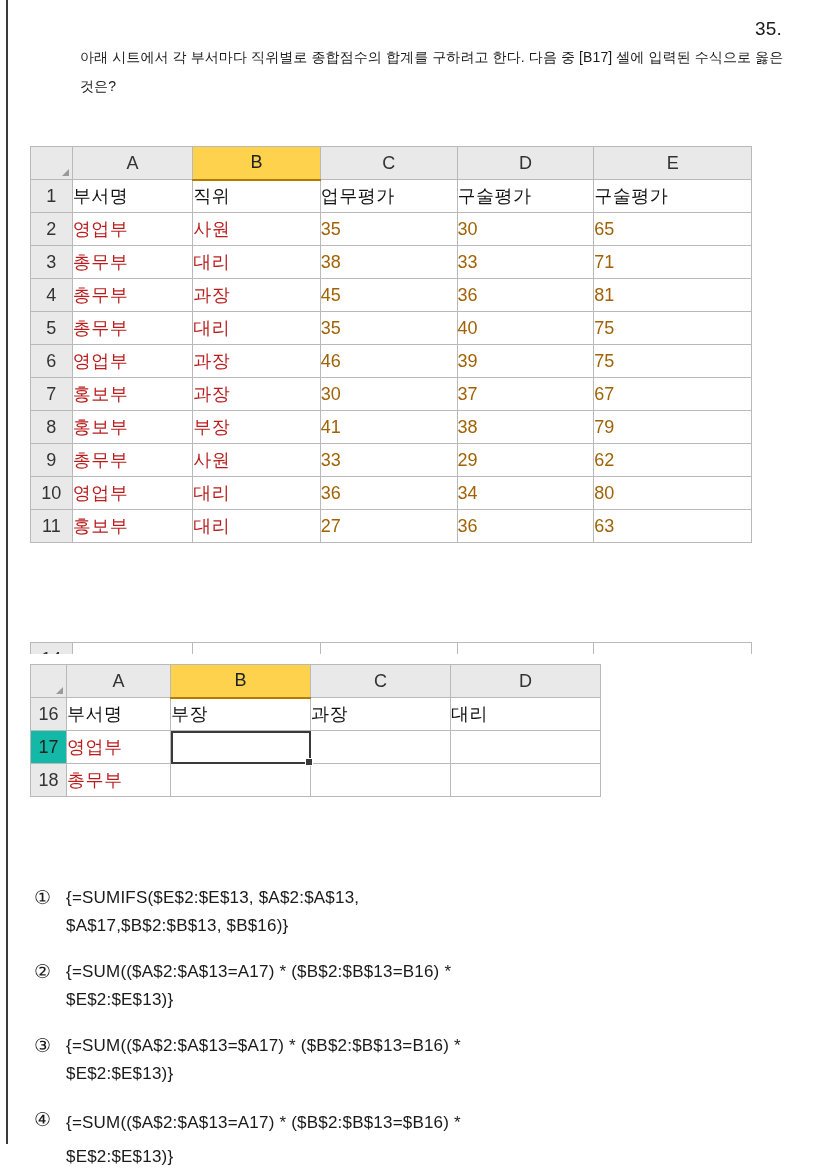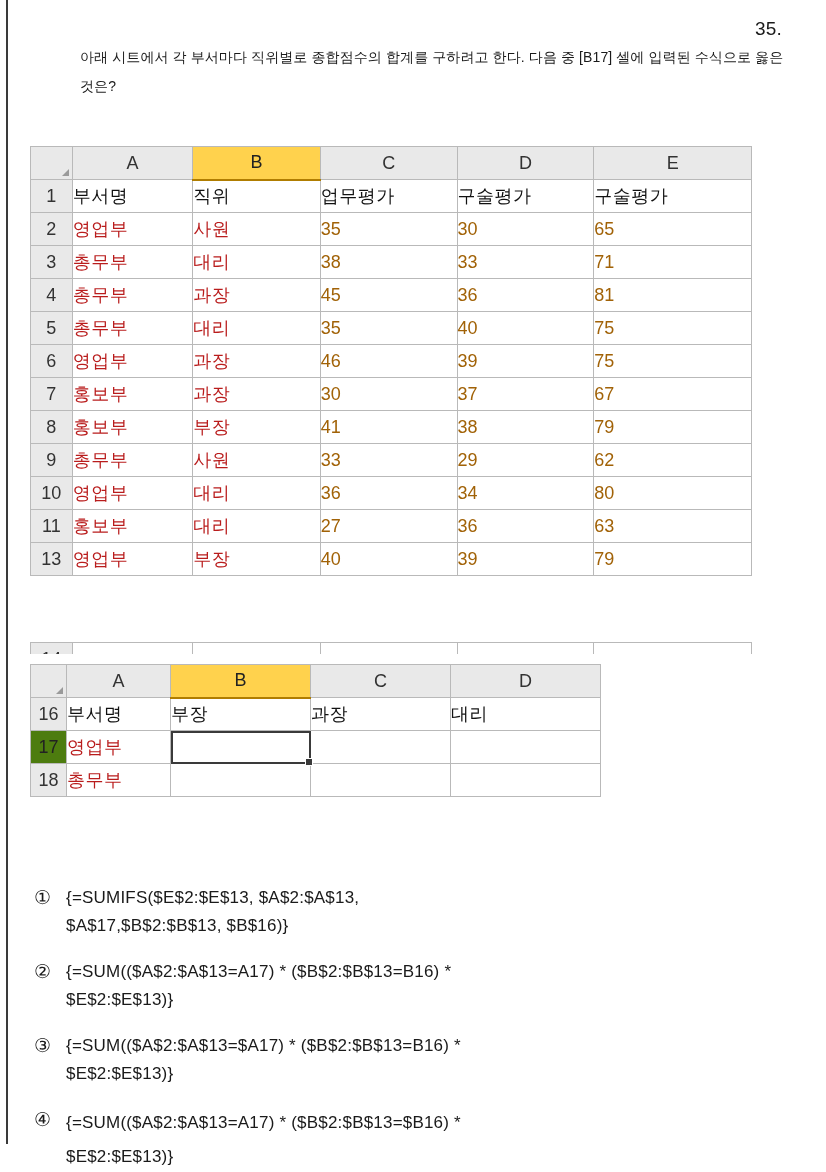--- a/index.html
+++ b/index.html
@@ -97,21 +97,21 @@
     color: #222;
   }
   .row-head {
     background: #e9e9e9;
     text-align: center;
     color: #333;
     font-size: 17px;
     width: 36px;
   }
   .row-head.sel {
-    background: #4d7c0f;
+    background: #14b8a6;
     color: #222;
   }
   .cell-text {
     text-align: left;
     font-weight: bold;
     color: #b91c1c;
     letter-spacing: 0.5px;
   }
   .cell-head {
     text-align: left;
@@ -291,28 +291,20 @@
           <td class="cell-num">34</td>
           <td class="cell-num">80</td>
         </tr>
         <tr>
           <td class="row-head">11</td>
           <td class="cell-text">홍보부</td>
           <td class="cell-text">대리</td>
           <td class="cell-num">27</td>
           <td class="cell-num">36</td>
           <td class="cell-num">63</td>
-        </tr>
-        <tr>
-          <td class="row-head">13</td>
-          <td class="cell-text">영업부</td>
-          <td class="cell-text">부장</td>
-          <td class="cell-num">40</td>
-          <td class="cell-num">39</td>
-          <td class="cell-num">79</td>
         </tr>
       </tbody>
   </table>
 
   <div class="sheet-clip" style="left:30px; top:642px; width:722px; height:12px;">
     <table class="sheet" style="position:relative; left:0; top:0; width:722px;">
       <colgroup>
         <col style="width:36px">
         <col style="width:104px">
         <col style="width:110px">

